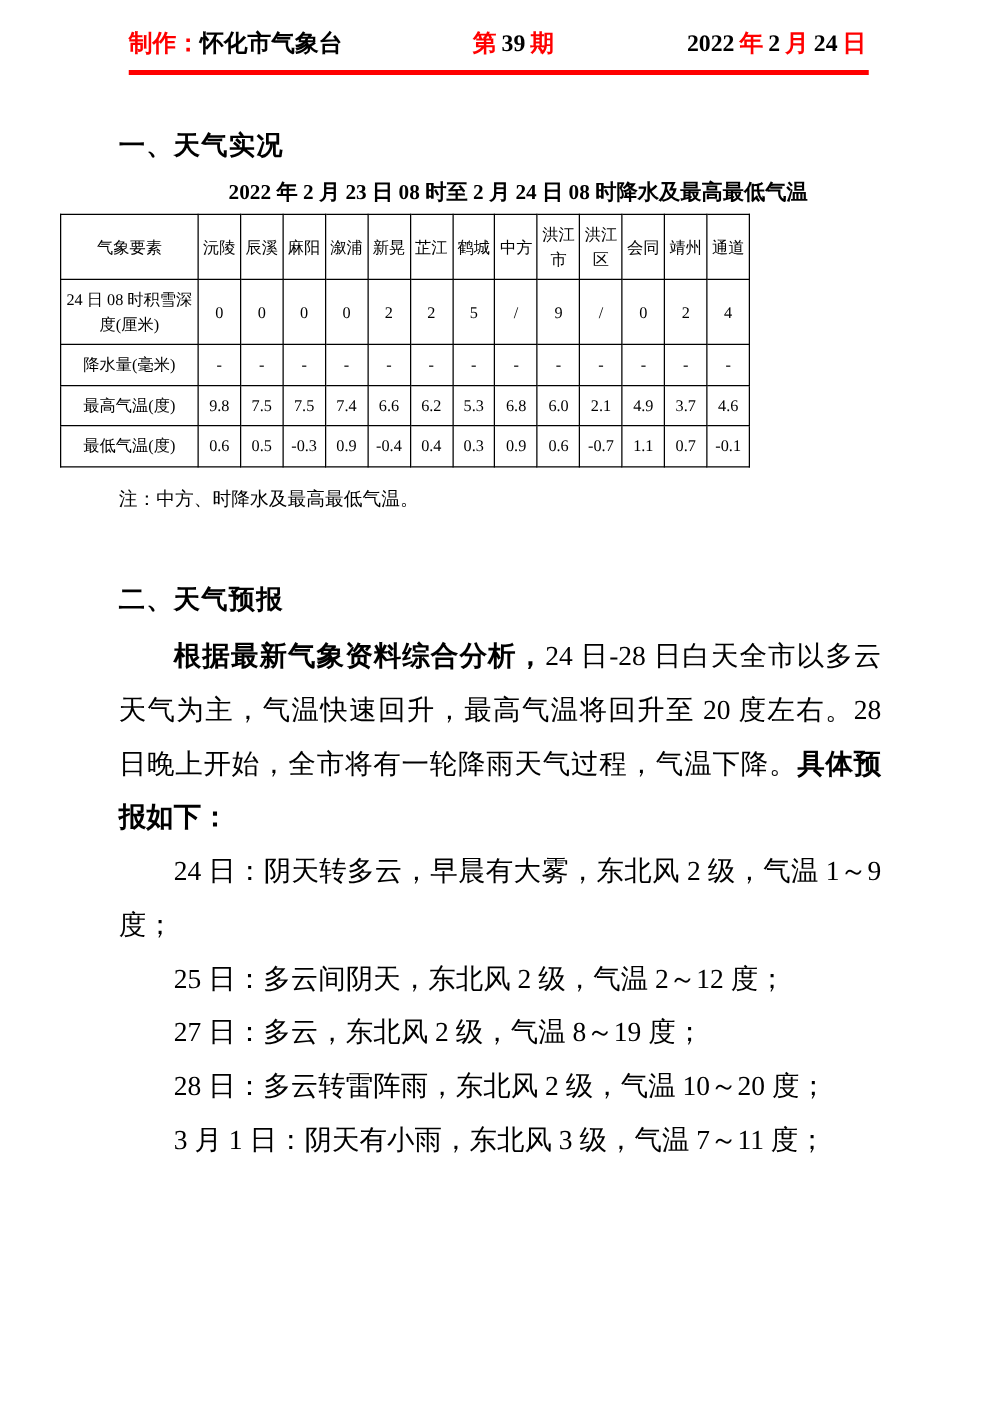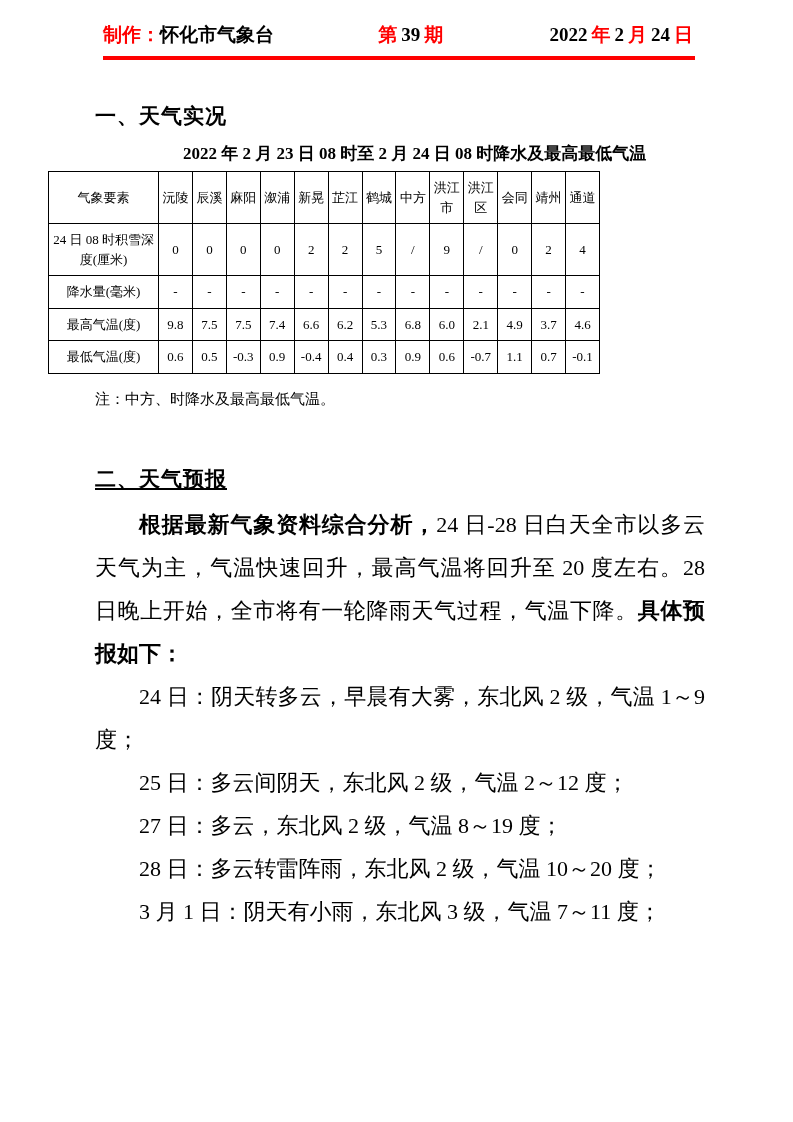--- a/index.html
+++ b/index.html
@@ -72,21 +72,21 @@
     vertical-align: middle;
     line-height: 1.5;
   }
   table.weather .label-col { width: 110px; }
   .table-note {
     margin: 16px 0 0 95px;
     font-size: 15px;
   }
 
   
-  .section2-heading { margin-top: 56px; text-decoration: underline; }
+  .section2-heading { margin-top: 56px; }
   .body-block {
     width: 610px;
     margin-left: 95px;
   }
   .body-text {
     font-size: 22px;
     line-height: 43px;
     text-indent: 2em;
     text-align: justify;
   }

